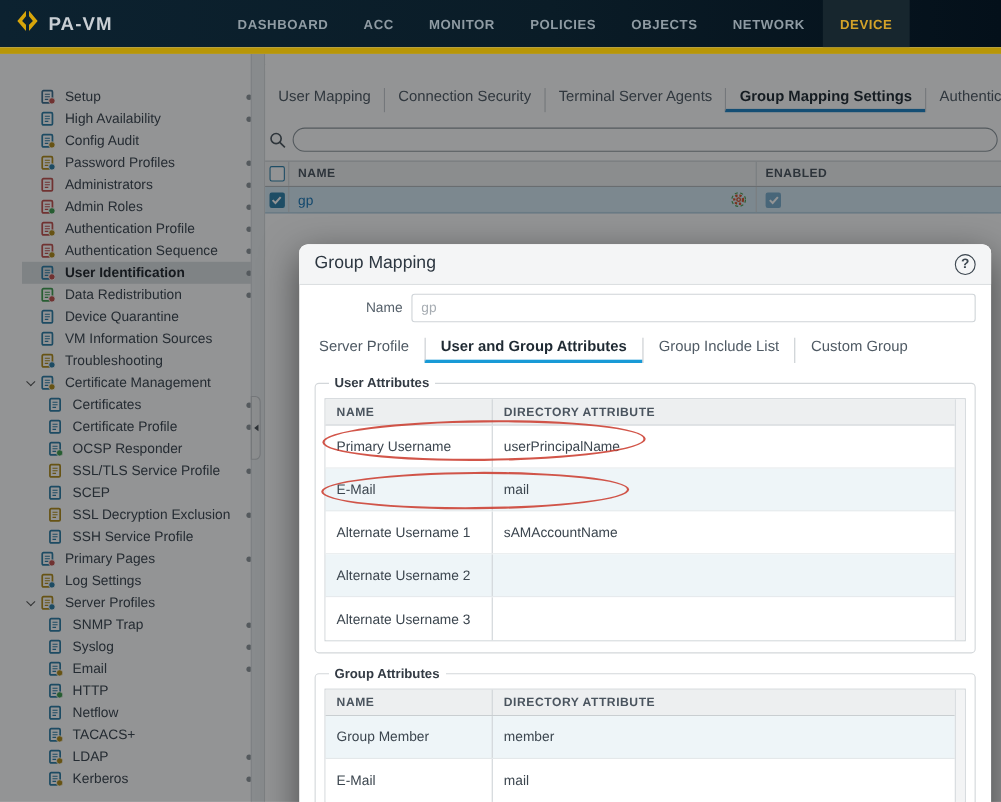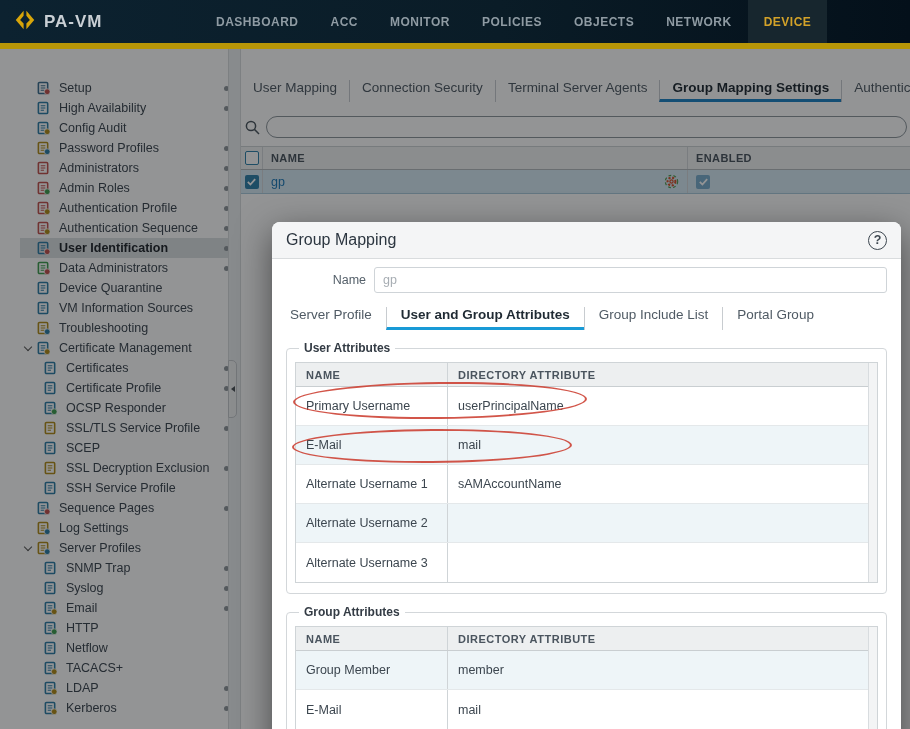--- a/index.html
+++ b/index.html
@@ -240,21 +240,21 @@
           <span class="side-dot"></span>
         </div>
         <div class="side-item">
           <span class="tree-icon">
             <svg width="13" height="14" viewBox="0 0 14 15">
               <rect x="1.5" y="1.5" width="10" height="12" rx="1.2" fill="none" stroke="#3f9d4f" stroke-width="1.7"></rect>
               <path d="M4 5h5M4 7.5h5M4 10h3.5" stroke="#3f9d4f" stroke-width="1.1" fill="none"></path>
               <circle cx="11" cy="11.5" r="3.1" fill="#c0504d" stroke="#fff" stroke-width="0.8"></circle>
             </svg>
           </span>
-          <span class="side-label">Data Administrators</span>
+          <span class="side-label">Data Redistribution</span>
           <span class="side-dot"></span>
         </div>
         <div class="side-item">
           <span class="tree-icon">
             <svg width="13" height="14" viewBox="0 0 14 15">
               <rect x="1.5" y="1.5" width="10" height="12" rx="1.2" fill="none" stroke="#2e7ea6" stroke-width="1.7"></rect>
               <path d="M4 5h5M4 7.5h5M4 10h3.5" stroke="#2e7ea6" stroke-width="1.1" fill="none"></path>
             </svg>
           </span>
           <span class="side-label">Device Quarantine</span>
@@ -358,21 +358,21 @@
           <span class="side-label">SSH Service Profile</span>
         </div>
         <div class="side-item">
           <span class="tree-icon">
             <svg width="13" height="14" viewBox="0 0 14 15">
               <rect x="1.5" y="1.5" width="10" height="12" rx="1.2" fill="none" stroke="#2e7ea6" stroke-width="1.7"></rect>
               <path d="M4 5h5M4 7.5h5M4 10h3.5" stroke="#2e7ea6" stroke-width="1.1" fill="none"></path>
               <circle cx="11" cy="11.5" r="3.1" fill="#c0504d" stroke="#fff" stroke-width="0.8"></circle>
             </svg>
           </span>
-          <span class="side-label">Sequence Pages</span>
+          <span class="side-label">Primary Pages</span>
           <span class="side-dot"></span>
         </div>
         <div class="side-item">
           <span class="tree-icon">
             <svg width="13" height="14" viewBox="0 0 14 15">
               <rect x="1.5" y="1.5" width="10" height="12" rx="1.2" fill="none" stroke="#b08c1a" stroke-width="1.7"></rect>
               <path d="M4 5h5M4 7.5h5M4 10h3.5" stroke="#b08c1a" stroke-width="1.1" fill="none"></path>
               <circle cx="11" cy="11.5" r="3.1" fill="#2e7ea6" stroke="#fff" stroke-width="0.8"></circle>
             </svg>
           </span>
@@ -552,21 +552,21 @@
   </div>
   <div class="m-body">
     <div class="name-row">
       <label>Name</label>
       <input id="name-input" value="gp" style="">
     </div>
     <div id="modal-tabs">
         <div class="mtab">Server Profile</div>
         <div class="mtab active">User and Group Attributes</div>
         <div class="mtab">Group Include List</div>
-        <div class="mtab">Portal Group</div>
+        <div class="mtab">Custom Group</div>
       </div>
 
     <fieldset class="attr-fs" id="user-attrs">
       <legend>User Attributes</legend>
       <div class="attr-table">
         <div class="attr-main">
           <div class="attr-header">
             <div class="a-name">NAME</div>
             <div class="a-val">DIRECTORY ATTRIBUTE</div>
           </div>

